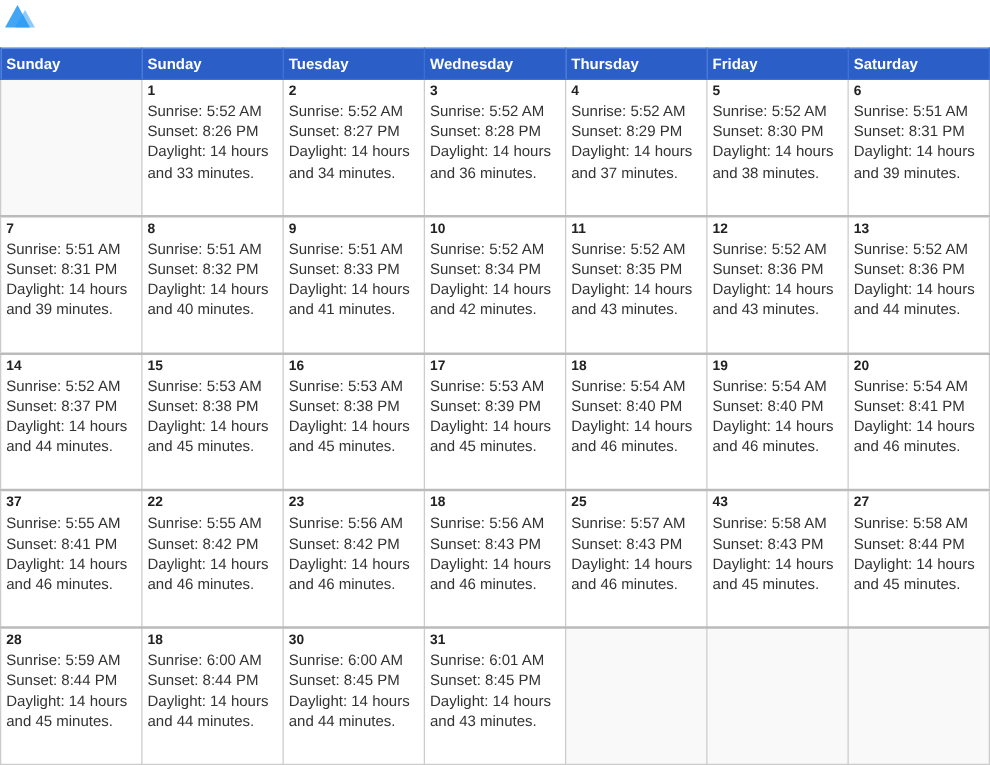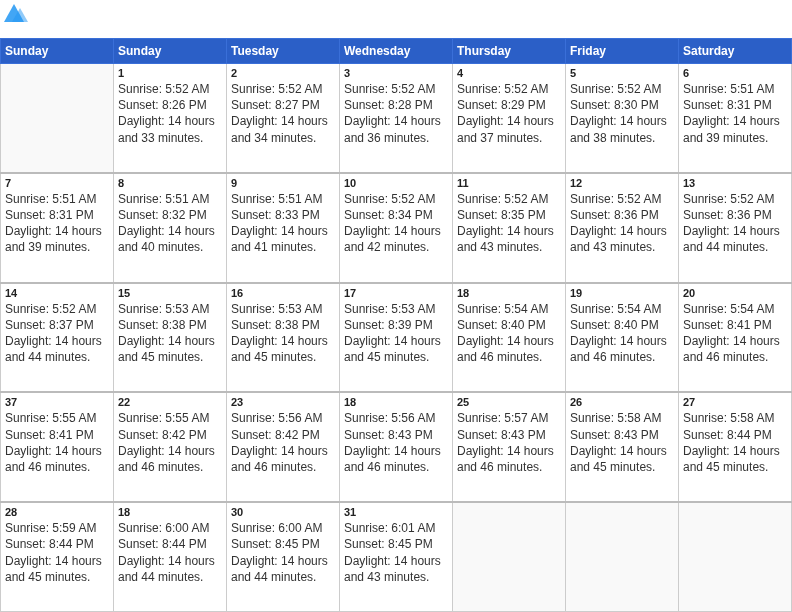--- a/index.html
+++ b/index.html
@@ -350,21 +350,21 @@
           <td>
             <span class="day-number">25</span>
 <div class="day-info">
   Sunrise: 5:57 AM<br>
   Sunset: 8:43 PM<br>
   Daylight: 14 hours<br>
   and 46 minutes.
 </div>
           </td>
           <td>
-            <span class="day-number">26</span>
+            <span class="day-number">43</span>
 <div class="day-info">
   Sunrise: 5:58 AM<br>
   Sunset: 8:43 PM<br>
   Daylight: 14 hours<br>
   and 45 minutes.
 </div>
           </td>
           <td>
             <span class="day-number">27</span>
 <div class="day-info">

